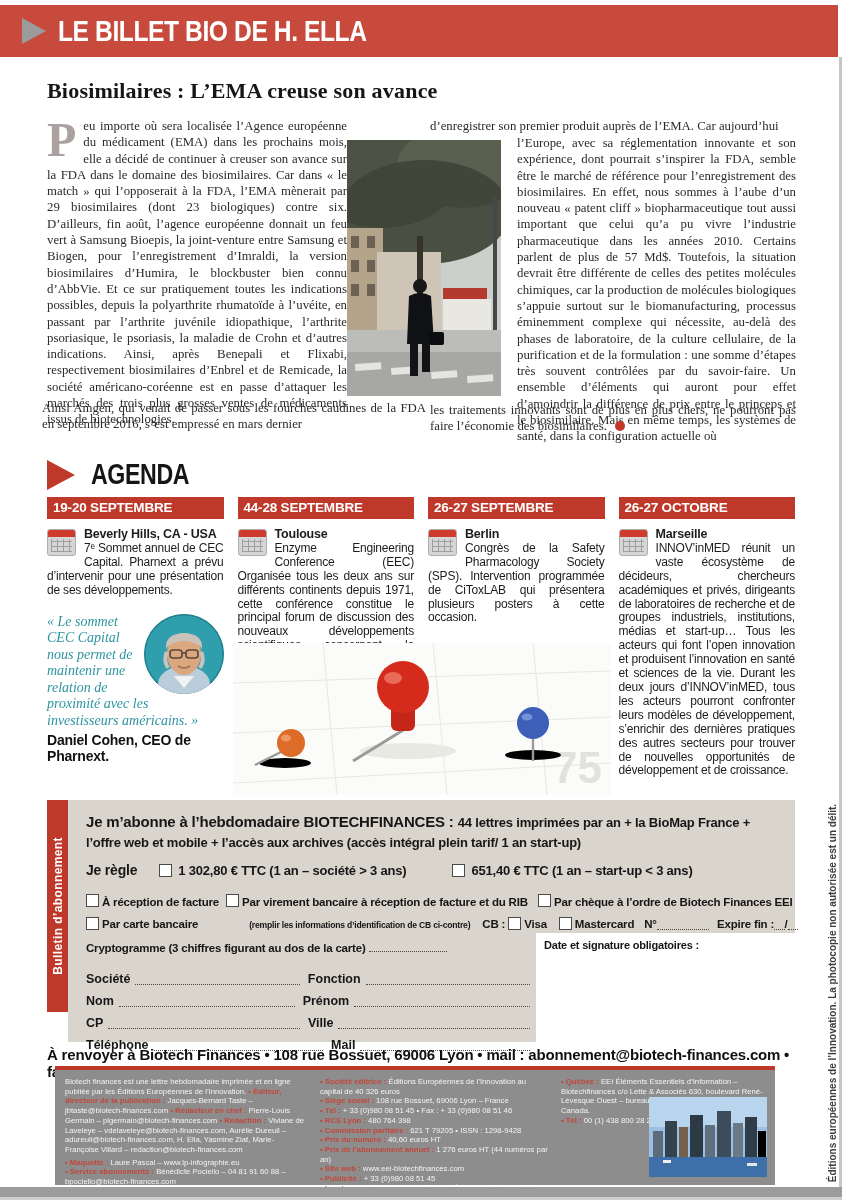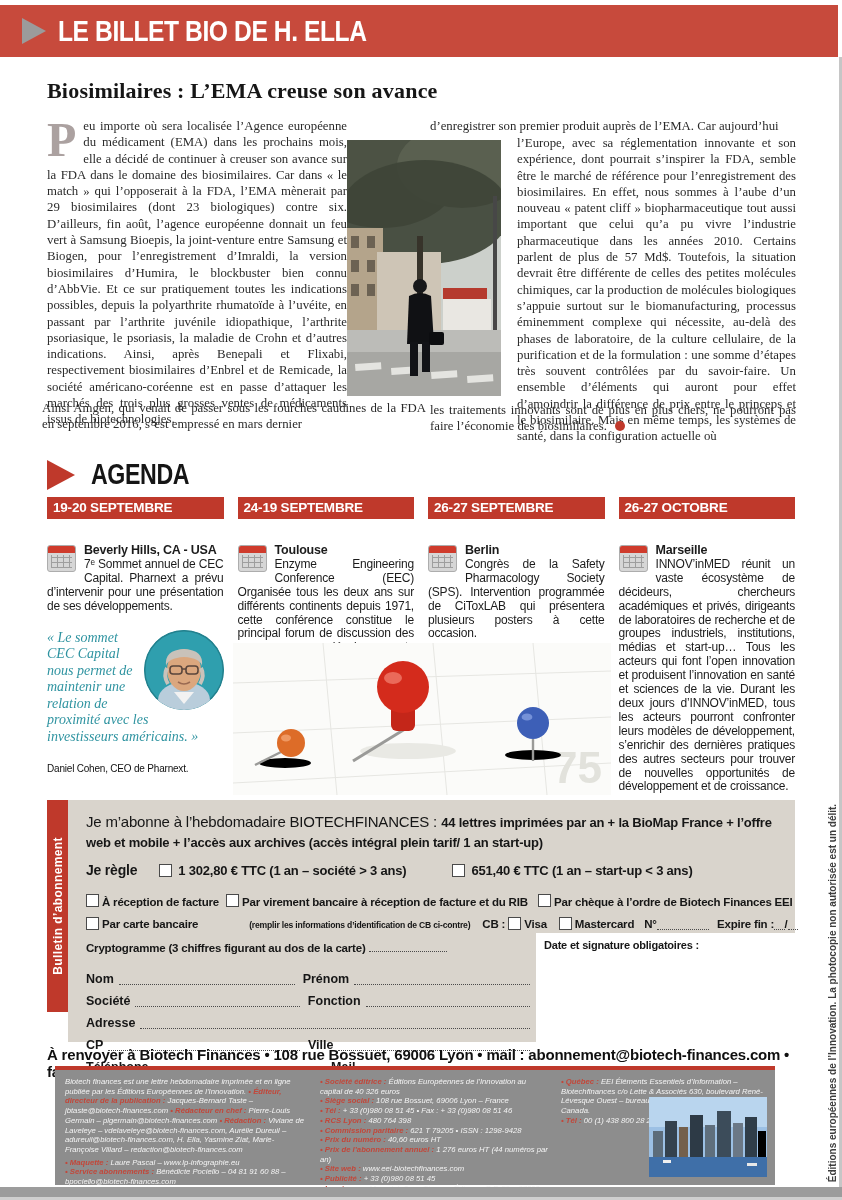--- a/index.html
+++ b/index.html
@@ -32,47 +32,47 @@
   
   .agenda-head{position:absolute;left:47px;top:458px;height:34px;}
   .agenda-tri{display:inline-block;width:0;height:0;border-left:28px solid #bf392b;
       border-top:15px solid transparent;border-bottom:15px solid transparent;vertical-align:middle;}
   .agenda-title{display:inline-block;font-size:29px;font-weight:bold;color:#151515;
       letter-spacing:-.5px;transform:scaleX(.8);transform-origin:left;vertical-align:middle;margin-left:12px;}
   .events{position:absolute;left:47px;top:497px;width:748px;height:308px;display:flex;gap:14px;}
   .event{flex:1;position:relative;}
   .date-bar{background:#bf392b;color:#fff;font-weight:bold;font-size:13.5px;letter-spacing:-.2px;
       padding:3px 16px 4px 6px;}
-  .event-body{margin-top:25px;font-size:12px;line-height:13.9px;letter-spacing:-.2px;
+  .event-body{margin-top:9px;font-size:12px;line-height:13.9px;letter-spacing:-.2px;
       text-align:justify;color:#1c1c1c;}
   .event-loc{font-weight:bold;font-size:12.5px;letter-spacing:-.2px;}
   .cal-icon{float:left;width:27px;height:25px;margin:1px 8px 3px 0;position:relative;
       background:#d6d6d6;border:1px solid #adadad;border-radius:3px;}
   .cal-icon::before{content:"";position:absolute;top:0;left:0;right:0;height:7px;
       background:#cf3b2c;border-radius:2px 2px 0 0;}
   .cal-icon::after{content:"";position:absolute;top:9px;left:3px;right:3px;bottom:3px;
       background:repeating-linear-gradient(90deg,#9e9e9e 0 1px,transparent 1px 6px),
                  repeating-linear-gradient(0deg,#9e9e9e 0 1px,transparent 1px 5px);}
   .quote-wrap{margin-top:16px;}
   .cohen-photo{float:right;width:80px;height:80px;border-radius:50%;shape-outside:circle(50%);
       margin:0 0 4px 7px;overflow:hidden;}
   .quote-text{font-family:"Liberation Serif",serif;font-style:italic;color:#2e93a0;
       font-size:14px;line-height:16.5px;}
-  .quote-author{font-weight:normal;font-size:10px;letter-spacing:-.2px;color:#111;margin-top:18px;}
+  .quote-author{font-weight:bold;font-size:14px;letter-spacing:-.2px;color:#111;margin-top:3px;}
   .pins-photo{position:absolute;left:186px;top:146px;width:378px;height:152px;}
 
   
   .form-box{position:absolute;left:47px;top:800px;width:748px;height:242px;}
   .form-beige{position:absolute;left:21px;top:0;width:727px;height:242px;background:#d9d4cc;}
   .form-red{position:absolute;left:0;top:0;width:21px;height:212px;background:#bf392b;
       display:flex;align-items:center;justify-content:center;}
   .form-red span{writing-mode:vertical-rl;transform:rotate(180deg);color:#fff;font-weight:bold;
       font-size:12px;letter-spacing:.4px;white-space:nowrap;}
   .form-abs{position:absolute;letter-spacing:-.2px;}
-  .fi-big{font-size:15px;font-weight:normal;}
+  .fi-big{font-size:15px;font-weight:bold;}
   .fi-small{font-size:13px;font-weight:bold;}
   .form-intro{left:18px;top:12px;width:695px;line-height:19px;color:#161616;}
   .row-regle{left:18px;top:62px;display:flex;align-items:center;font-weight:bold;color:#161616;}
   .regle-label{font-size:14px;margin-right:22px;}
   .price{font-size:13px;margin-left:6px;}
   .cb{display:inline-block;width:11px;height:11px;background:#fff;border:1px solid #4a4a4a;
       vertical-align:-1px;flex:none;}
   .row-pay{left:0;top:94px;width:748px;height:16px;font-weight:bold;font-size:11.5px;color:#161616;}
   .pay-item{position:absolute;white-space:nowrap;}
   .row-card{left:18px;top:117px;width:712px;display:flex;align-items:flex-end;
@@ -86,21 +86,21 @@
   .frow{display:flex;align-items:flex-end;height:22px;font-weight:bold;font-size:12.5px;color:#161616;}
   .frow .dots{flex:1;margin:0 8px 1px 5px;}
   .frow .dots:last-child{margin-right:0;}
   .send-line{position:absolute;left:47px;top:1046px;width:748px;font-weight:bold;font-size:15px;
       letter-spacing:-.2px;color:#101010;}
 
   
   .footer{position:absolute;left:55px;top:1066px;width:720px;height:119px;}
   .footer-redbar{height:4px;background:#bf392b;}
   .footer-gray{position:absolute;top:4px;left:0;right:0;bottom:0;background:#8d8d8d;
-      padding:7px 10px;box-sizing:border-box;display:flex;gap:13px;font-style:italic;}
+      padding:7px 10px;box-sizing:border-box;display:flex;gap:13px;}
   .fcol{font-size:7.7px;line-height:9.7px;color:#f4f4f4;letter-spacing:0;}
   .fcol p{margin:0 0 3px 0;}
   .fcol1{width:242px;} .fcol2{width:228px;} .fcol3{width:204px;position:relative;}
   .flabel{color:#c2473a;font-weight:bold;}
   .montreal{position:absolute;right:-2px;bottom:1px;width:118px;height:80px;}
 
   
   .side-note{position:absolute;right:4px;top:768px;height:428px;writing-mode:vertical-rl;
       transform:rotate(180deg);font-size:10px;font-weight:bold;color:#3d3d3d;white-space:nowrap;}
   .edge-right{position:absolute;right:0;top:57px;width:3px;bottom:0;background:#c6c6c6;}
@@ -193,21 +193,21 @@
             <line x1="38" y1="39" x2="42" y2="39" stroke="#5a463c" stroke-width="1.6"></line>
             <path d="M34 52 q6 4 12 0" stroke="#9a6a52" stroke-width="1.6" fill="none"></path>
           </svg>
         </span>
         <div class="quote-text">« Le sommet CEC Capital nous permet de maintenir une relation de proximité avec les investisseurs américains. »</div>
         <div class="quote-author">Daniel Cohen, CEO de Pharnext.</div>
       </div>
     </div>
 
     <div class="event">
-      <div class="date-bar">24-19 SEPTEMBRE</div>
+      <div class="date-bar">44-28 SEPTEMBRE</div>
       <div class="event-body">
         <span class="cal-icon"></span>
         <span class="event-loc">Toulouse</span><br>
         <span>Enzyme Engineering Conference (EEC) Organisée tous les deux ans sur différents continents depuis 1971, cette conférence constitue le principal forum de discussion des nouveaux développements scientifiques concernant la technologie des enzymes et la biocatalyse.</span>
       </div>
     </div>
 
     <div class="event">
       <div class="date-bar">26-27 SEPTEMBRE</div>
       <div class="event-body">
@@ -298,33 +298,29 @@
         <span>Cryptogramme (3 chiffres figurant au dos de la carte)</span>
         <span class="dots" style="width:78px;"></span>
       </div>
 
       <div class="sign-box">
         <div>Date et signature obligatoires :</div>
       </div>
 
       <div class="fields">
         <div class="frow">
-          <span>Nom</span>
-            <span class="dots"></span>
-          <span>Prénom</span>
+          <span>Société</span>
+            <span class="dots"></span>
+          <span>Fonction</span>
             <span class="dots"></span>
         </div>
         <div class="frow">
-          <span>Société</span>
-            <span class="dots"></span>
-          <span>Fonction</span>
-            <span class="dots"></span>
-        </div>
-        <div class="frow">
-          <span>Adresse</span>
+          <span>Nom</span>
+            <span class="dots"></span>
+          <span>Prénom</span>
             <span class="dots"></span>
         </div>
         <div class="frow">
           <span>CP</span>
             <span class="dots"></span>
           <span>Ville</span>
             <span class="dots"></span>
         </div>
         <div class="frow">
           <span>Téléphone</span>

